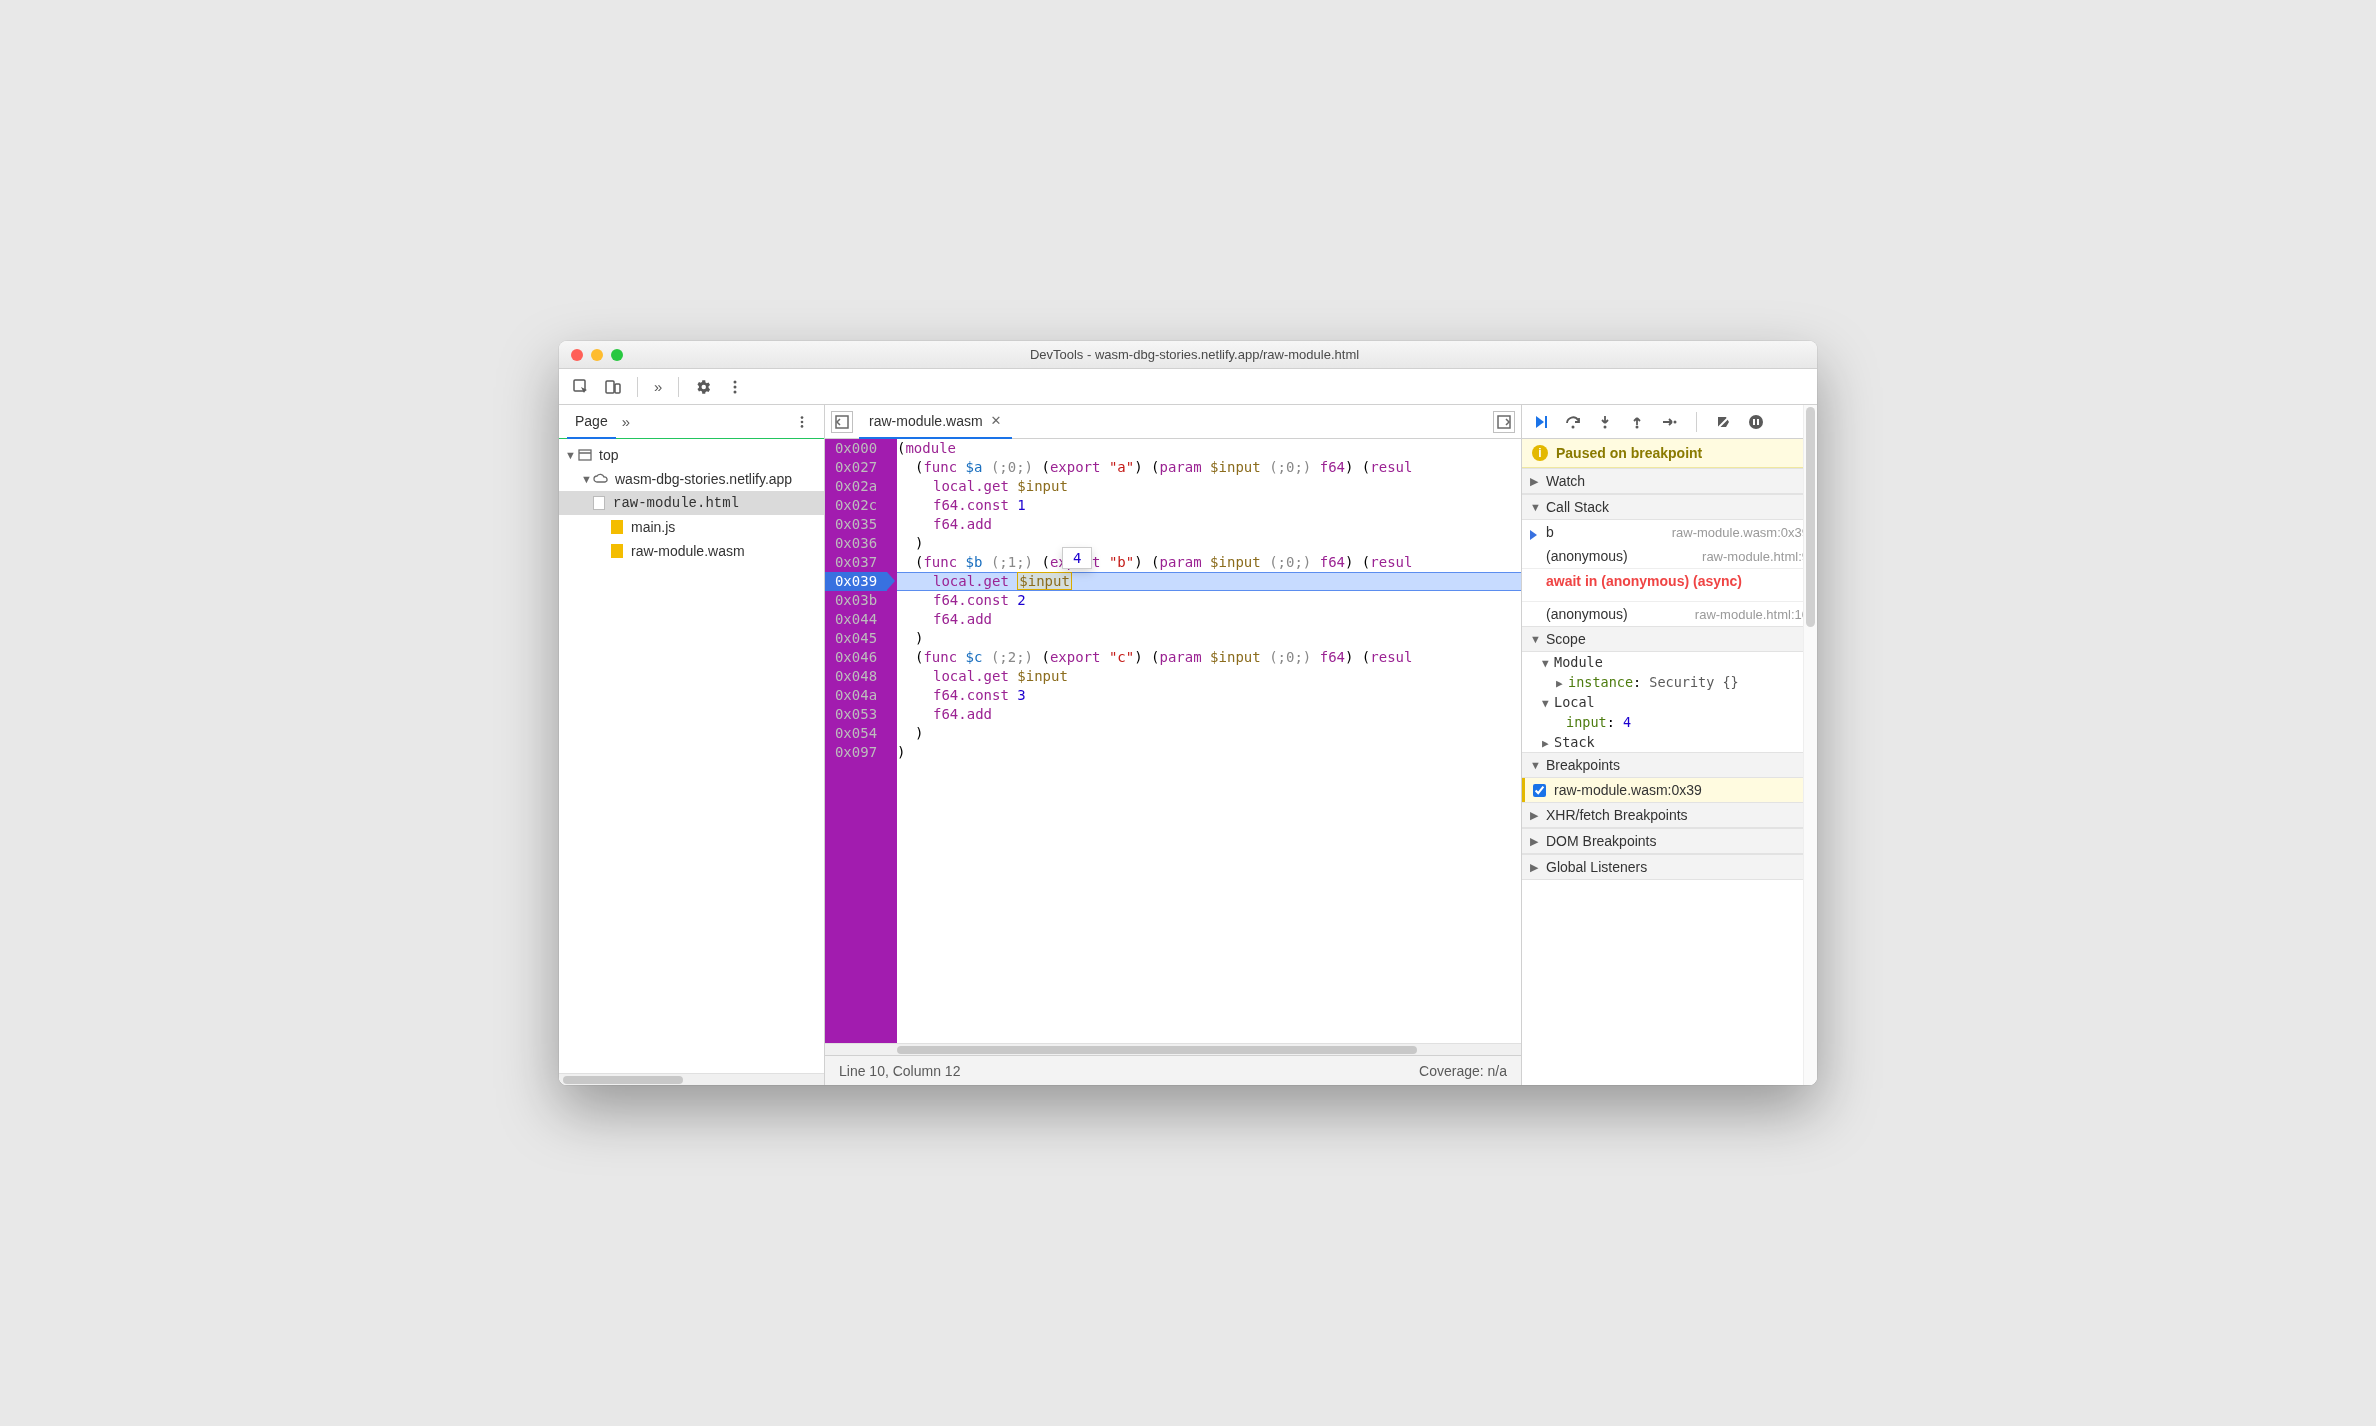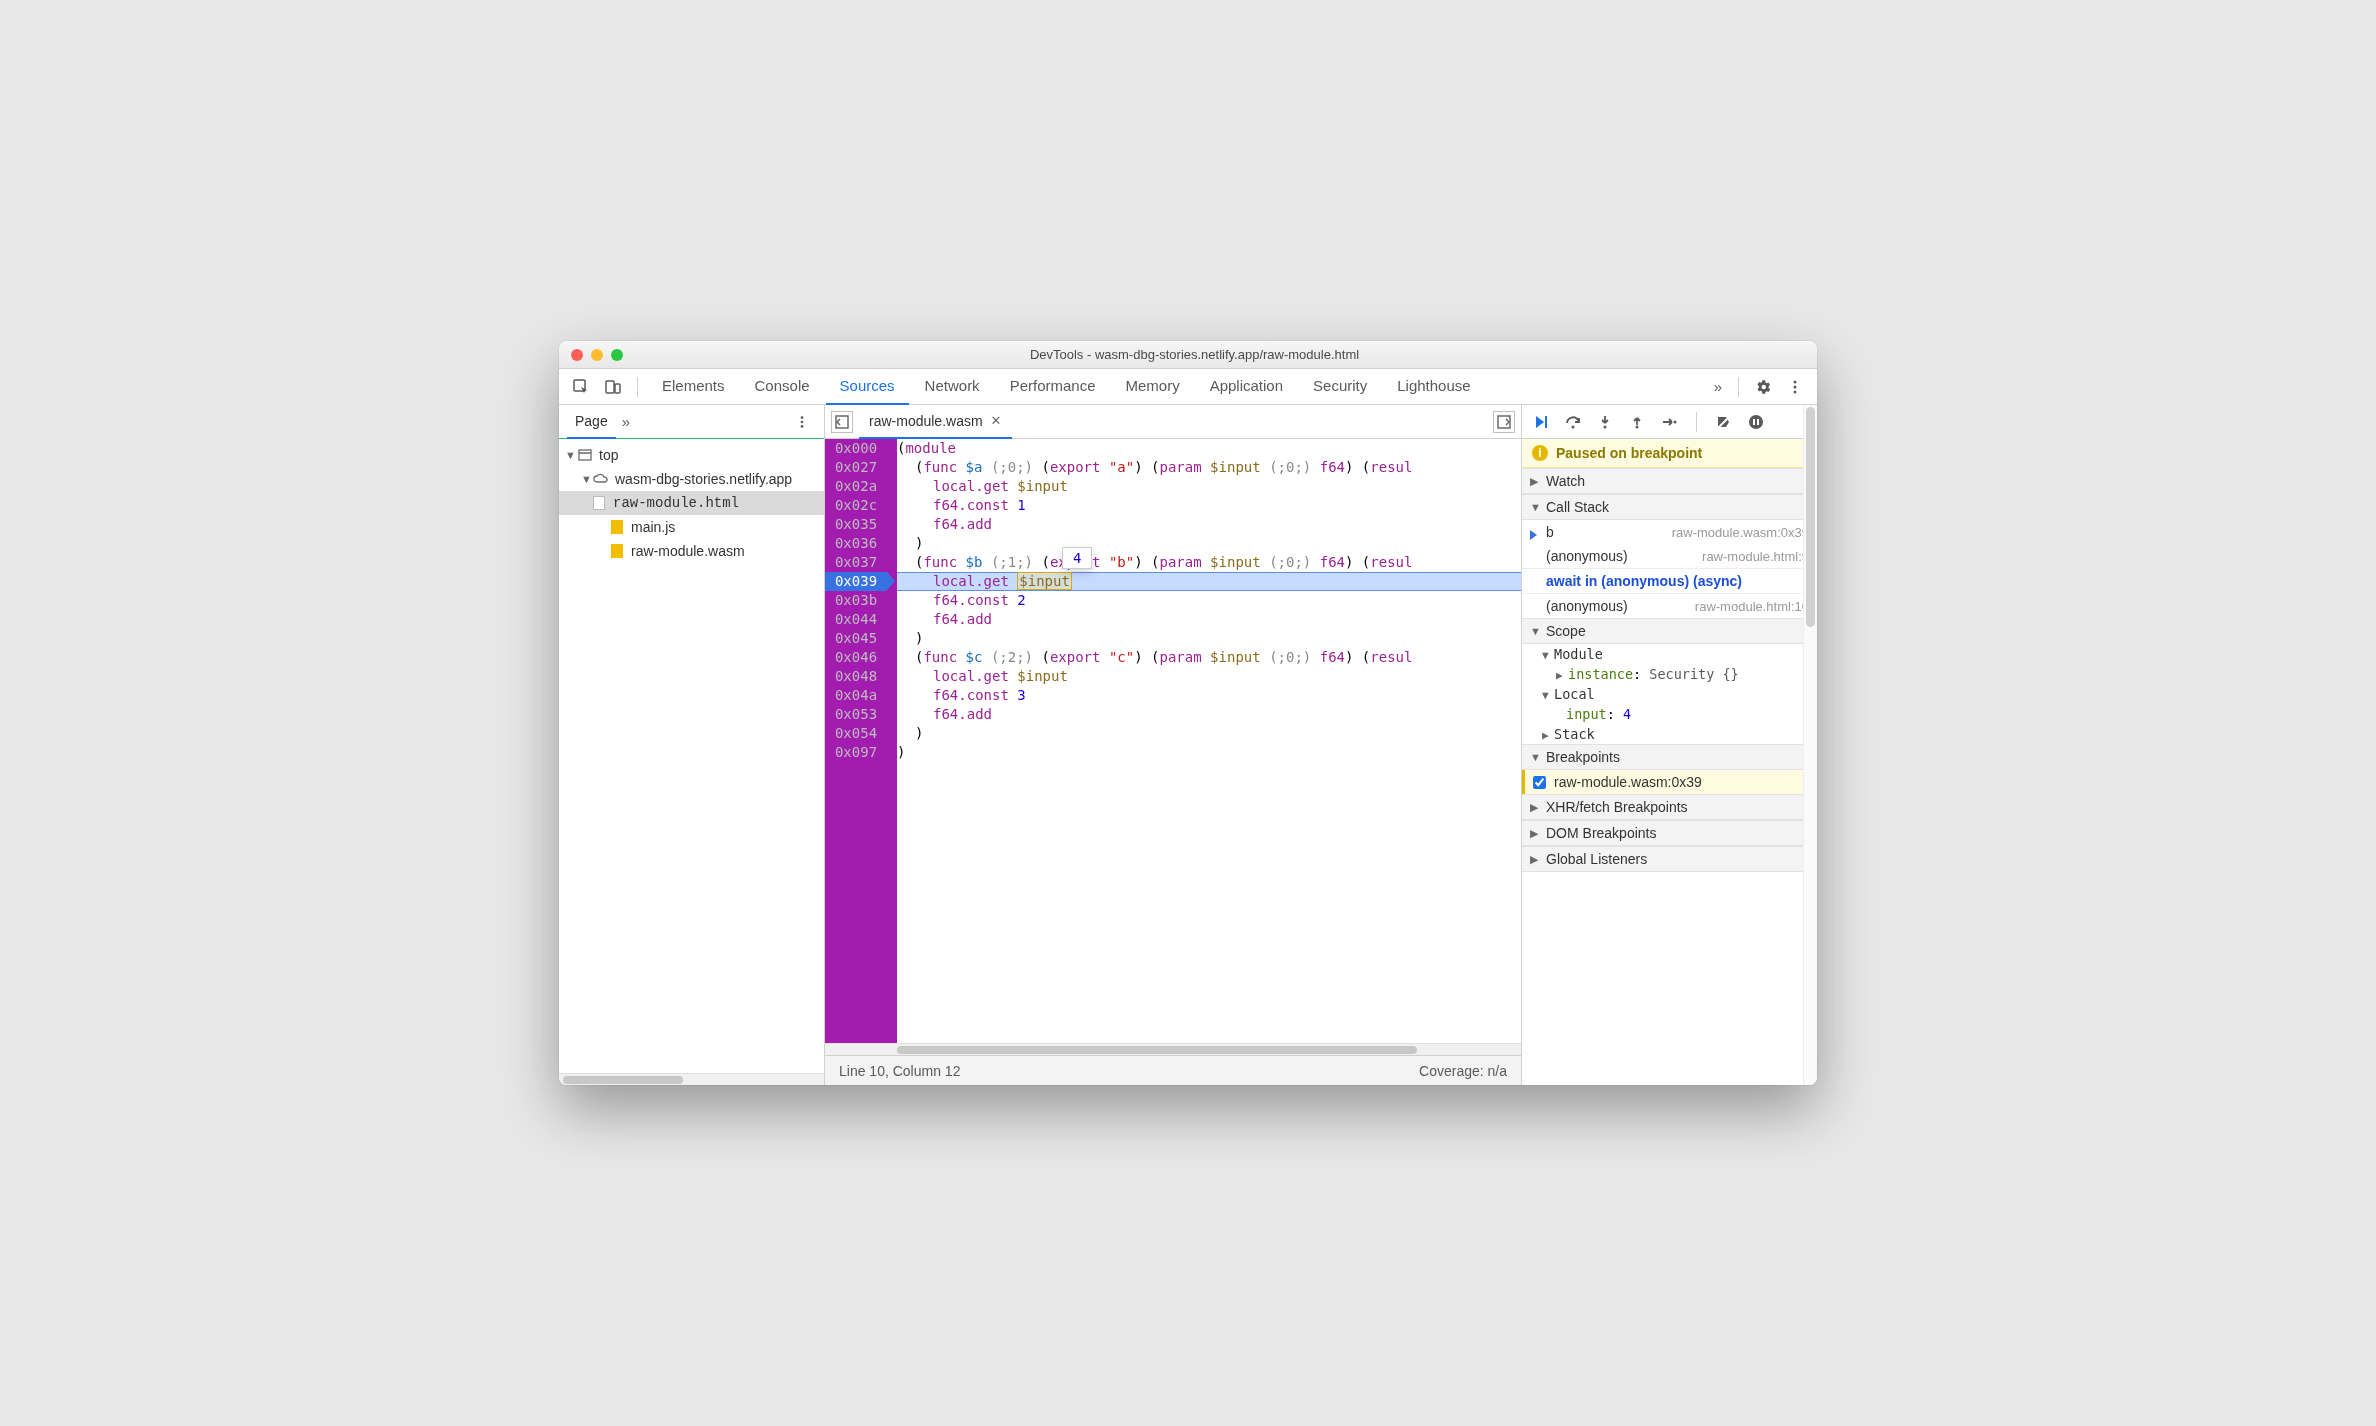--- a/index.html
+++ b/index.html
@@ -168,21 +168,21 @@
     font-size:14px;
     color:#333;
     display:flex;
     align-items:center;
     gap:4px;
   }
   .section-body { font-size:14px; color:#333; }
   .cs-row { padding:4px 8px 4px 24px; display:flex; justify-content:space-between; align-items:center; }
   .cs-row .loc { color:#9a9a9a; font-size:13px; }
   .cs-current::before { content:""; width:0; height:0; border-left:7px solid #3871e0; border-top:5px solid transparent; border-bottom:5px solid transparent; position:absolute; margin-left:-16px; margin-top:5px; }
-  .await-sep { color:#1d4ed8; padding:4px 8px 4px 24px; font-weight:600; border-top:1px solid #eee; border-bottom:1px solid #eee; }
+  .await-sep { color:#ef4444; padding:4px 8px 12px 24px; font-weight:600; border-top:1px solid #eee; border-bottom:1px solid #eee; }
   .scope-row { padding:2px 8px 2px 20px; font-family: Menlo, Consolas, monospace; font-size:13.5px; }
   .scope-key { color:#4d7c0f; }
   .scope-val { color:#5a5a5a; }
   .bp-row { padding:4px 8px; display:flex; align-items:center; gap:8px; background:#fffbe0; border-left:3px solid #e3b800; }
   .bp-row input { accent-color:#1a73e8; }
   .hscroll { height:12px; background:#f0f0f0; border-top:1px solid #e0e0e0; position:relative; }
   .hscroll-thumb { position:absolute; height:8px; top:2px; background:#c8c8c8; border-radius:4px; }
   .left-scroll-thumb { left:4px; width:120px; }
   .code-scroll-thumb { left:72px; width:520px; }
   .overflow-chevrons { font-size:15px; color:#5a5a5a; margin:0 6px; }
@@ -210,31 +210,20 @@
           <path d="M9 9l6 3-2 1-1 2-3-6z" fill="currentColor" stroke="none"></path>
         </svg>
     </div>
     <div class="toolbar-icon">
       <svg width="18" height="18" viewBox="0 0 18 18" fill="none" stroke="currentColor" stroke-width="1.5">
           <rect x="2" y="3" width="8" height="12" rx="1"></rect>
           <rect x="11" y="6" width="5" height="9" rx="1"></rect>
         </svg>
     </div>
     <div class="toolbar-sep"></div>
-    <div class="tabs" id="main-tabs">
-        <div class="tab">Elements</div>
-        <div class="tab">Console</div>
-        <div class="tab active">Sources</div>
-        <div class="tab">Network</div>
-        <div class="tab">Performance</div>
-        <div class="tab">Memory</div>
-        <div class="tab">Application</div>
-        <div class="tab">Security</div>
-        <div class="tab">Lighthouse</div>
-      </div>
     <span class="overflow-chevrons">»</span>
     <div class="toolbar-sep"></div>
     <div class="toolbar-icon">
       <svg width="18" height="18" viewBox="0 0 24 24" fill="currentColor">
           <path d="M19.4 13a7.5 7.5 0 000-2l2-1.6-2-3.4-2.4 1a7.4 7.4 0 00-1.7-1L15 3h-4l-.3 2.4a7.4 7.4 0 00-1.7 1l-2.4-1-2 3.4L6.6 11a7.5 7.5 0 000 2l-2 1.6 2 3.4 2.4-1a7.4 7.4 0 001.7 1L11 21h4l.3-2.4a7.4 7.4 0 001.7-1l2.4 1 2-3.4zM13 15a3 3 0 110-6 3 3 0 010 6z"></path>
         </svg>
     </div>
     <div class="toolbar-icon">
       <svg width="18" height="18" viewBox="0 0 18 18" fill="currentColor">
           <circle cx="9" cy="4" r="1.5"></circle>

